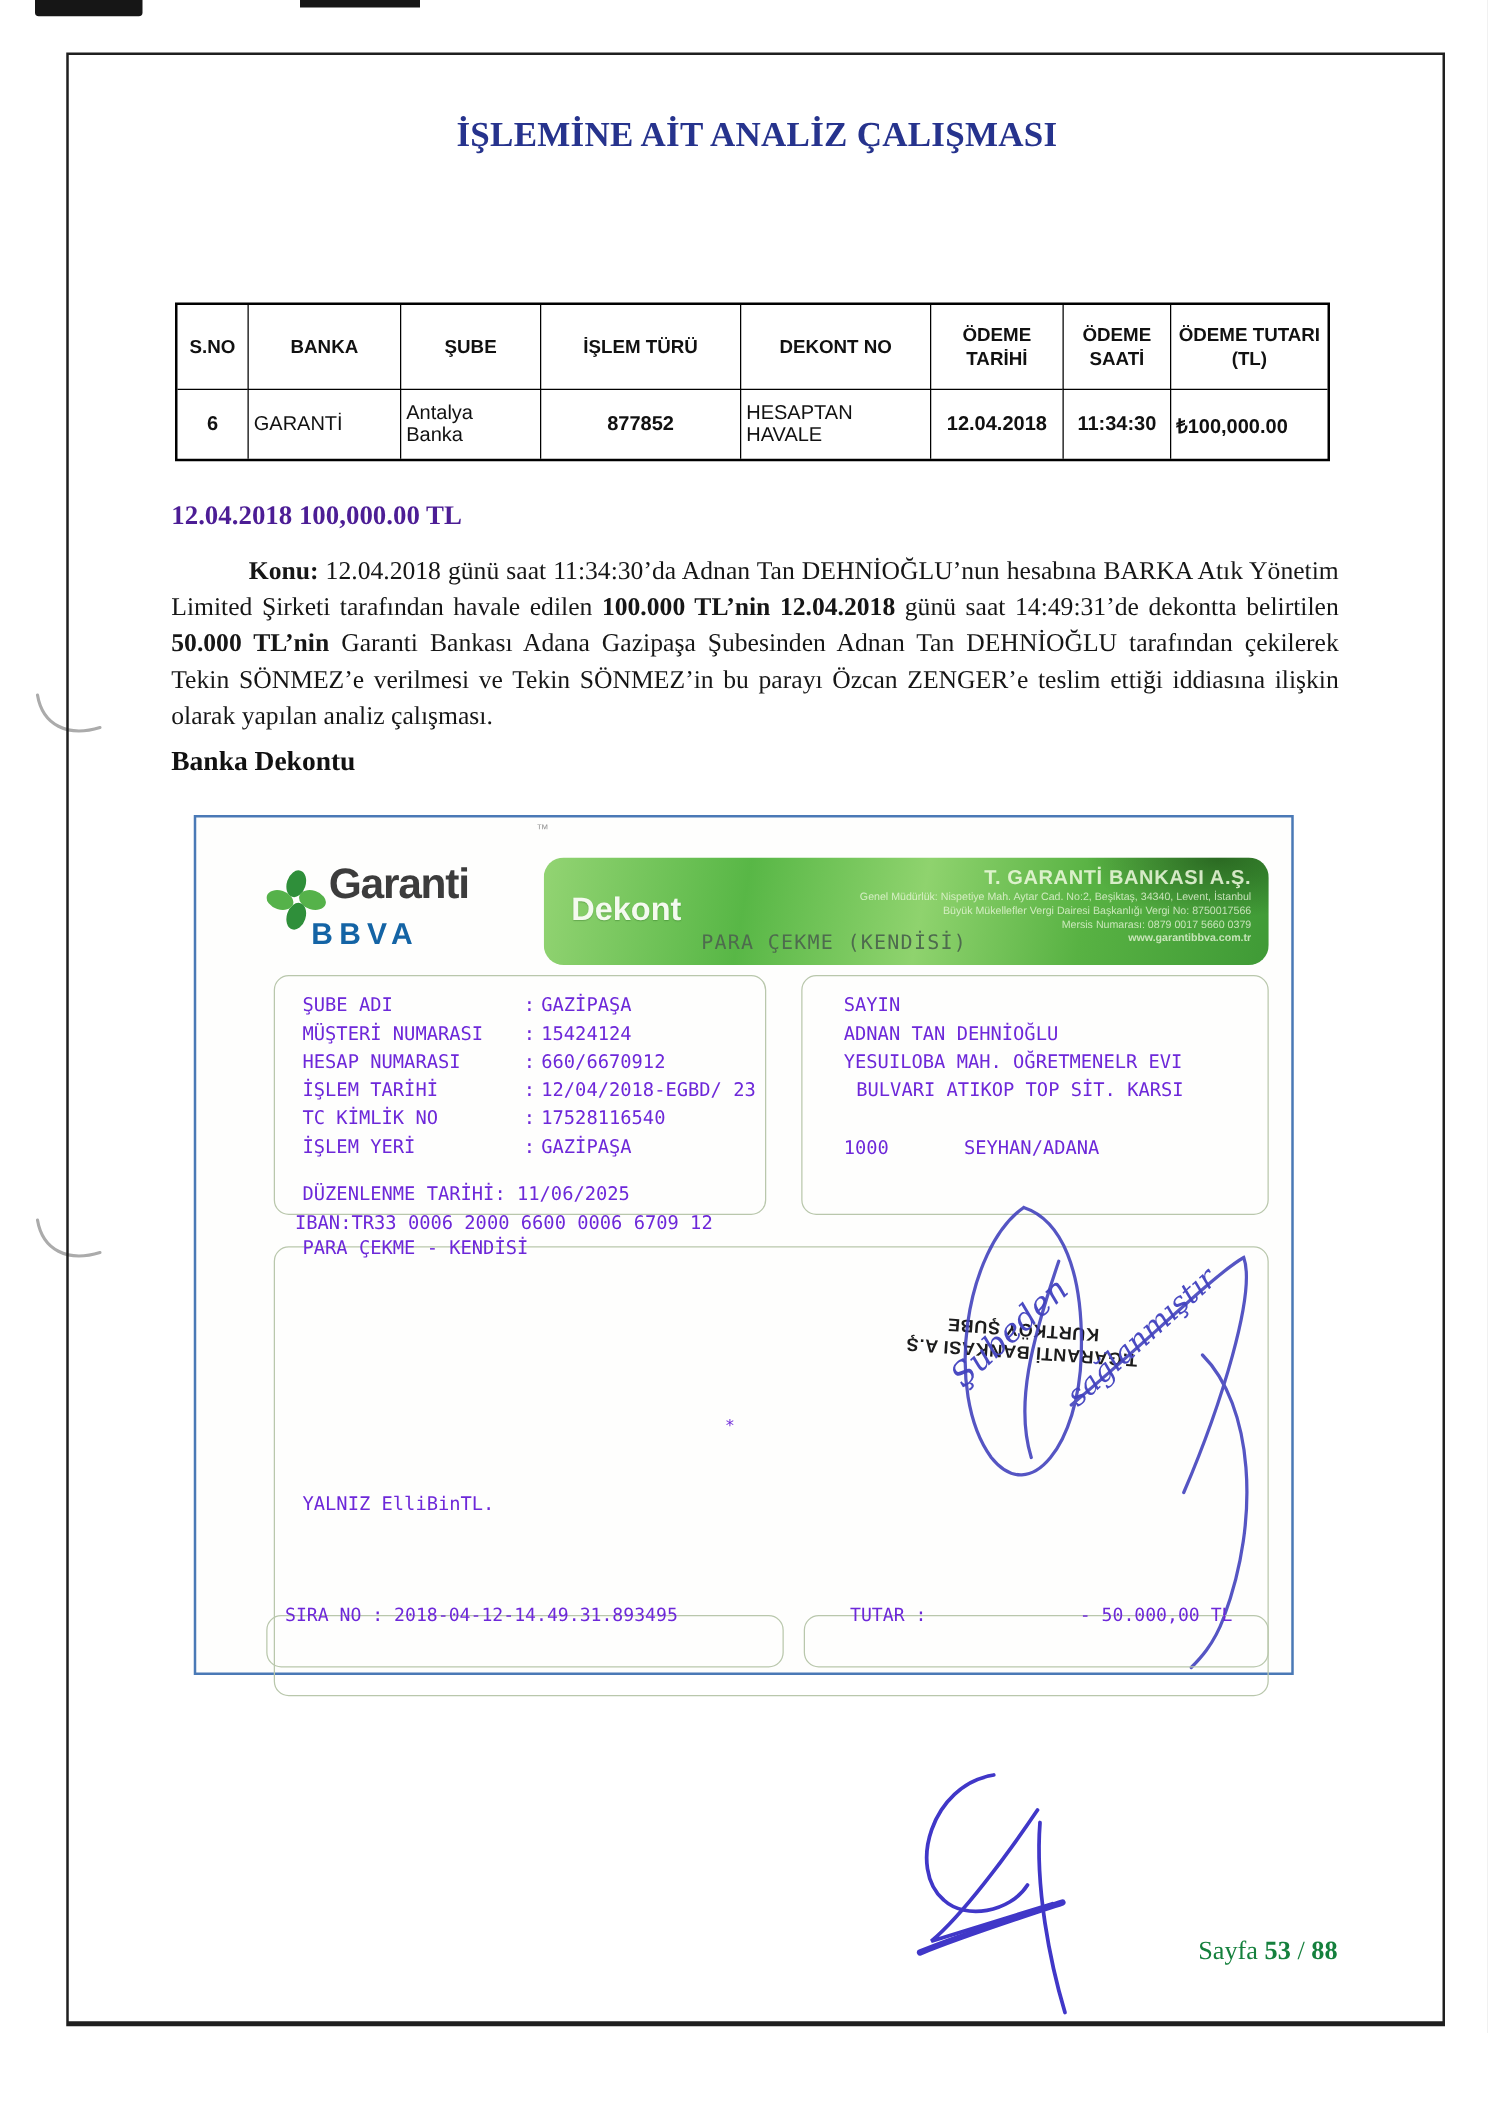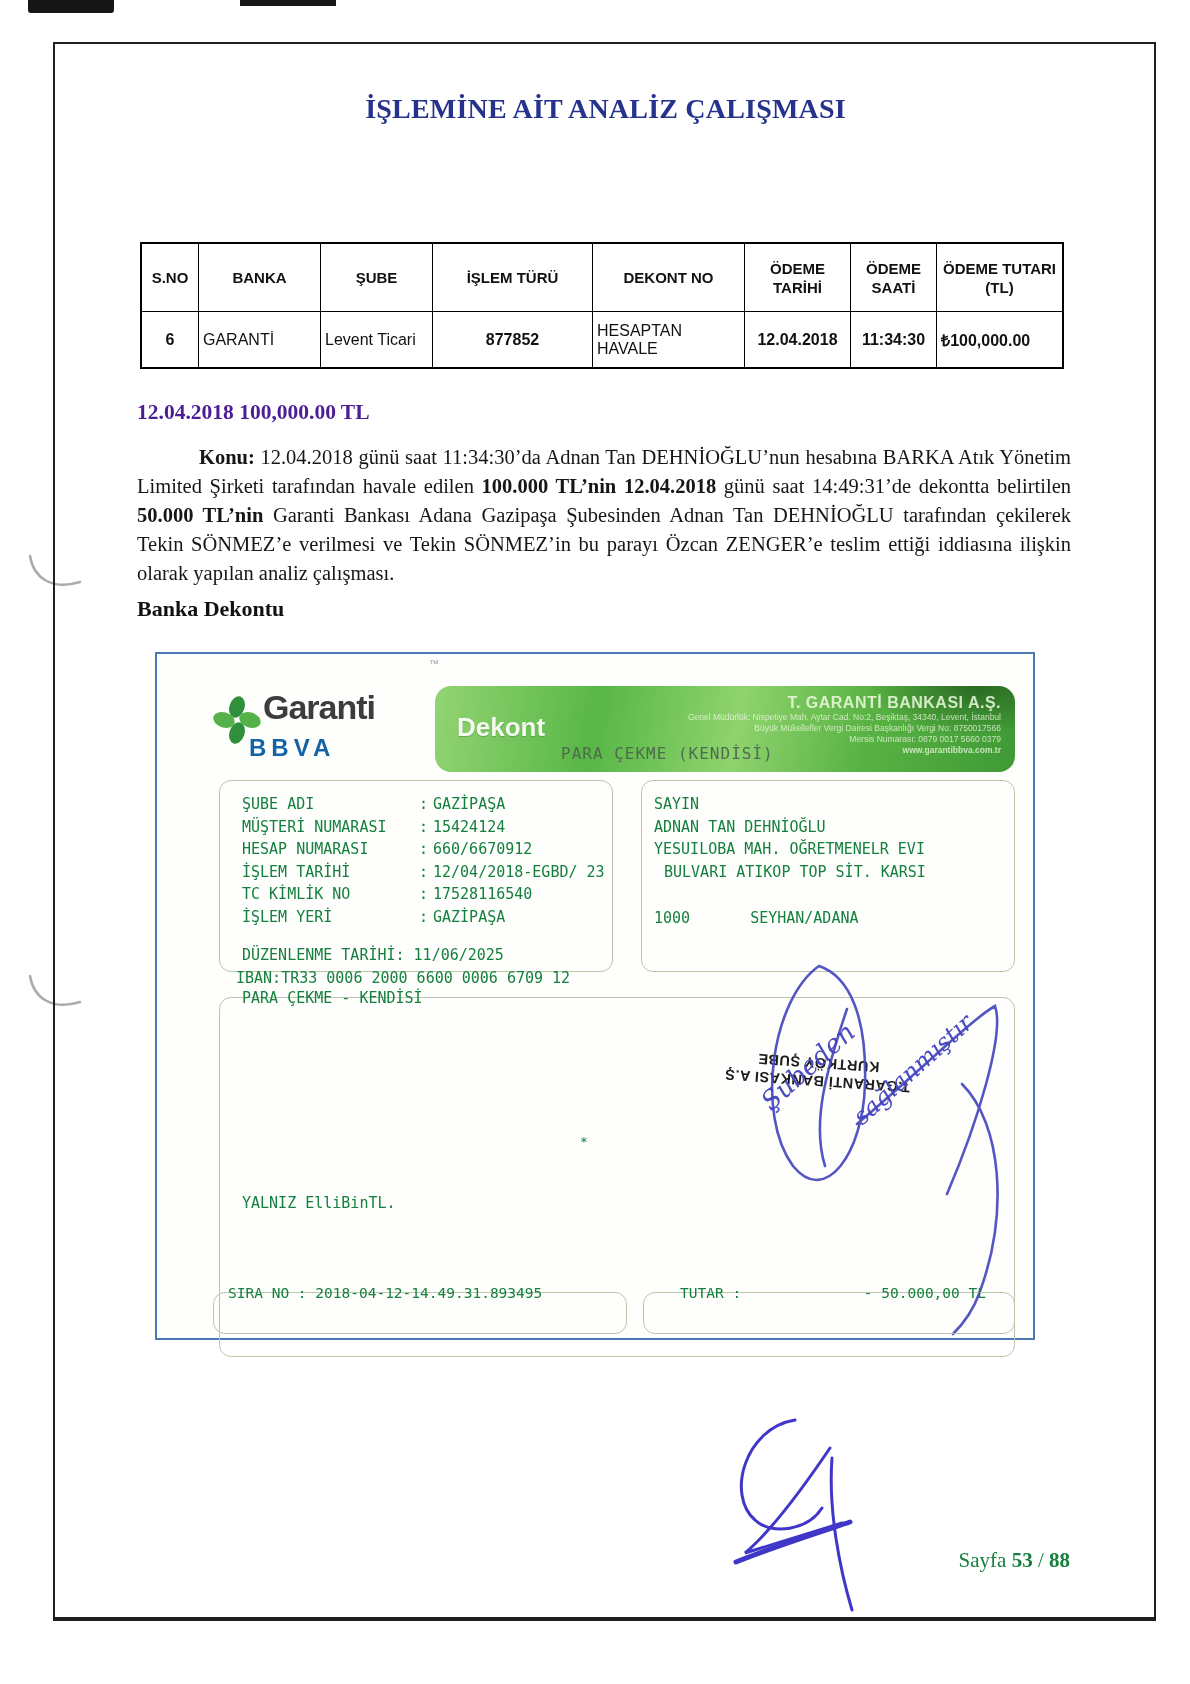--- a/index.html
+++ b/index.html
@@ -29,21 +29,21 @@
 
   
   .sec-heading{left:137px;top:400px;font-size:21.5px;font-weight:bold;color:#4c1d95;}
   .paragraph{left:137px;top:443px;width:934px;font-size:20.5px;line-height:29px;
              text-align:justify;text-indent:62px;color:#161616;}
   .receipt-heading{left:137px;top:596px;font-size:22px;font-weight:bold;}
 
   
   .receipt{left:155px;top:652px;width:880px;height:688px;background:#fefefd;
            border:2.5px solid #4a79b6;box-sizing:border-box;}
-  .mono{font-family:"DejaVu Sans Mono", monospace;color:#15803d;}
+  .mono{font-family:"DejaVu Sans Mono", monospace;color:#6d28d9;}
   .gbox{border:1.5px solid #b9c7ac;border-radius:12px;box-sizing:border-box;}
 
   .garanti-word{font-family:"Liberation Sans", sans-serif;font-size:34px;font-weight:700;
                 color:#3c3c3c;letter-spacing:-1px;}
   .bbva-word{font-family:"Liberation Sans", sans-serif;font-size:24px;font-weight:700;
              color:#1464a5;letter-spacing:5px;}
   .tm{font-size:10px;color:#9a9a9a;font-family:"Liberation Sans", sans-serif;}
 
   .banner{border-radius:16px;
     background:
@@ -100,21 +100,21 @@
     <div class="cell th">DEKONT NO</div>
     <div class="cell th">ÖDEME
 TARİHİ</div>
     <div class="cell th">ÖDEME
 SAATİ</div>
     <div class="cell th">ÖDEME TUTARI
 (TL)</div>
 
     <div class="cell td first ctr bold">6</div>
     <div class="cell td">GARANTİ</div>
-    <div class="cell td">Levent Ticari</div>
+    <div class="cell td">Antalya Banka</div>
     <div class="cell td ctr">877852</div>
     <div class="cell td">HESAPTAN HAVALE</div>
     <div class="cell td ctr">12.04.2018</div>
     <div class="cell td ctr">11:34:30</div>
     <div class="cell td bold">₺100,000.00</div>
   </div>
 
   <div class="abs sec-heading">12.04.2018 100,000.00 TL</div>
 
   <div class="abs paragraph"><span class="bold">Konu:</span><span> 12.04.2018 günü saat 11:34:30’da Adnan Tan DEHNİOĞLU’nun hesabına BARKA Atık Yönetim Limited Şirketi tarafından havale edilen </span><span class="bold">100.000 TL’nin 12.04.2018</span><span> günü saat 14:49:31’de dekontta belirtilen </span><span class="bold">50.000 TL’nin</span><span> Garanti Bankası Adana Gazipaşa Şubesinden Adnan Tan DEHNİOĞLU tarafından çekilerek Tekin SÖNMEZ’e verilmesi ve Tekin SÖNMEZ’in bu parayı Özcan ZENGER’e teslim ettiği iddiasına ilişkin olarak yapılan analiz çalışması.</span></div>
@@ -151,21 +151,21 @@
       <div class="fieldrow"><span class="lbl">ŞUBE ADI</span><span class="sep">:</span><span>GAZİPAŞA</span></div>
       <div class="fieldrow"><span class="lbl">MÜŞTERİ NUMARASI</span><span class="sep">:</span><span>15424124</span></div>
       <div class="fieldrow"><span class="lbl">HESAP NUMARASI</span><span class="sep">:</span><span>660/6670912</span></div>
       <div class="fieldrow"><span class="lbl">İŞLEM TARİHİ</span><span class="sep">:</span><span>12/04/2018-EGBD/ 23</span></div>
       <div class="fieldrow"><span class="lbl">TC KİMLİK NO</span><span class="sep">:</span><span>17528116540</span></div>
       <div class="fieldrow"><span class="lbl">İŞLEM YERİ</span><span class="sep">:</span><span>GAZİPAŞA</span></div>
       <div class="fieldrow" style="margin-top:16px;">DÜZENLENME TARİHİ: 11/06/2025</div>
       <div class="fieldrow" style="margin-left:-6px;">IBAN:TR33 0006 2000 6600 0006 6709 12</div>
     </div>
 
-    <div class="abs gbox mono" style="left:484px;top:126px;width:374px;height:192px;padding:12px 0 0 12px;">
+    <div class="abs gbox mono" style="left:484px;top:126px;width:374px;height:192px;padding:12px 0 0 33px;">
       <div class="fieldrow">SAYIN</div>
       <div class="fieldrow">ADNAN TAN DEHNİOĞLU</div>
       <div class="fieldrow">YESUILOBA MAH. OĞRETMENELR EVI</div>
       <div class="fieldrow" style="padding-left:10px;">BULVARI ATIKOP TOP SİT. KARSI</div>
       <div class="fieldrow" style="margin-top:24px;">
         <span>1000</span><span style="display:inline-block;width:60px;"></span><span>SEYHAN/ADANA</span>
       </div>
     </div>
 
     <div class="abs gbox" style="left:62px;top:343px;width:796px;height:360px;">

